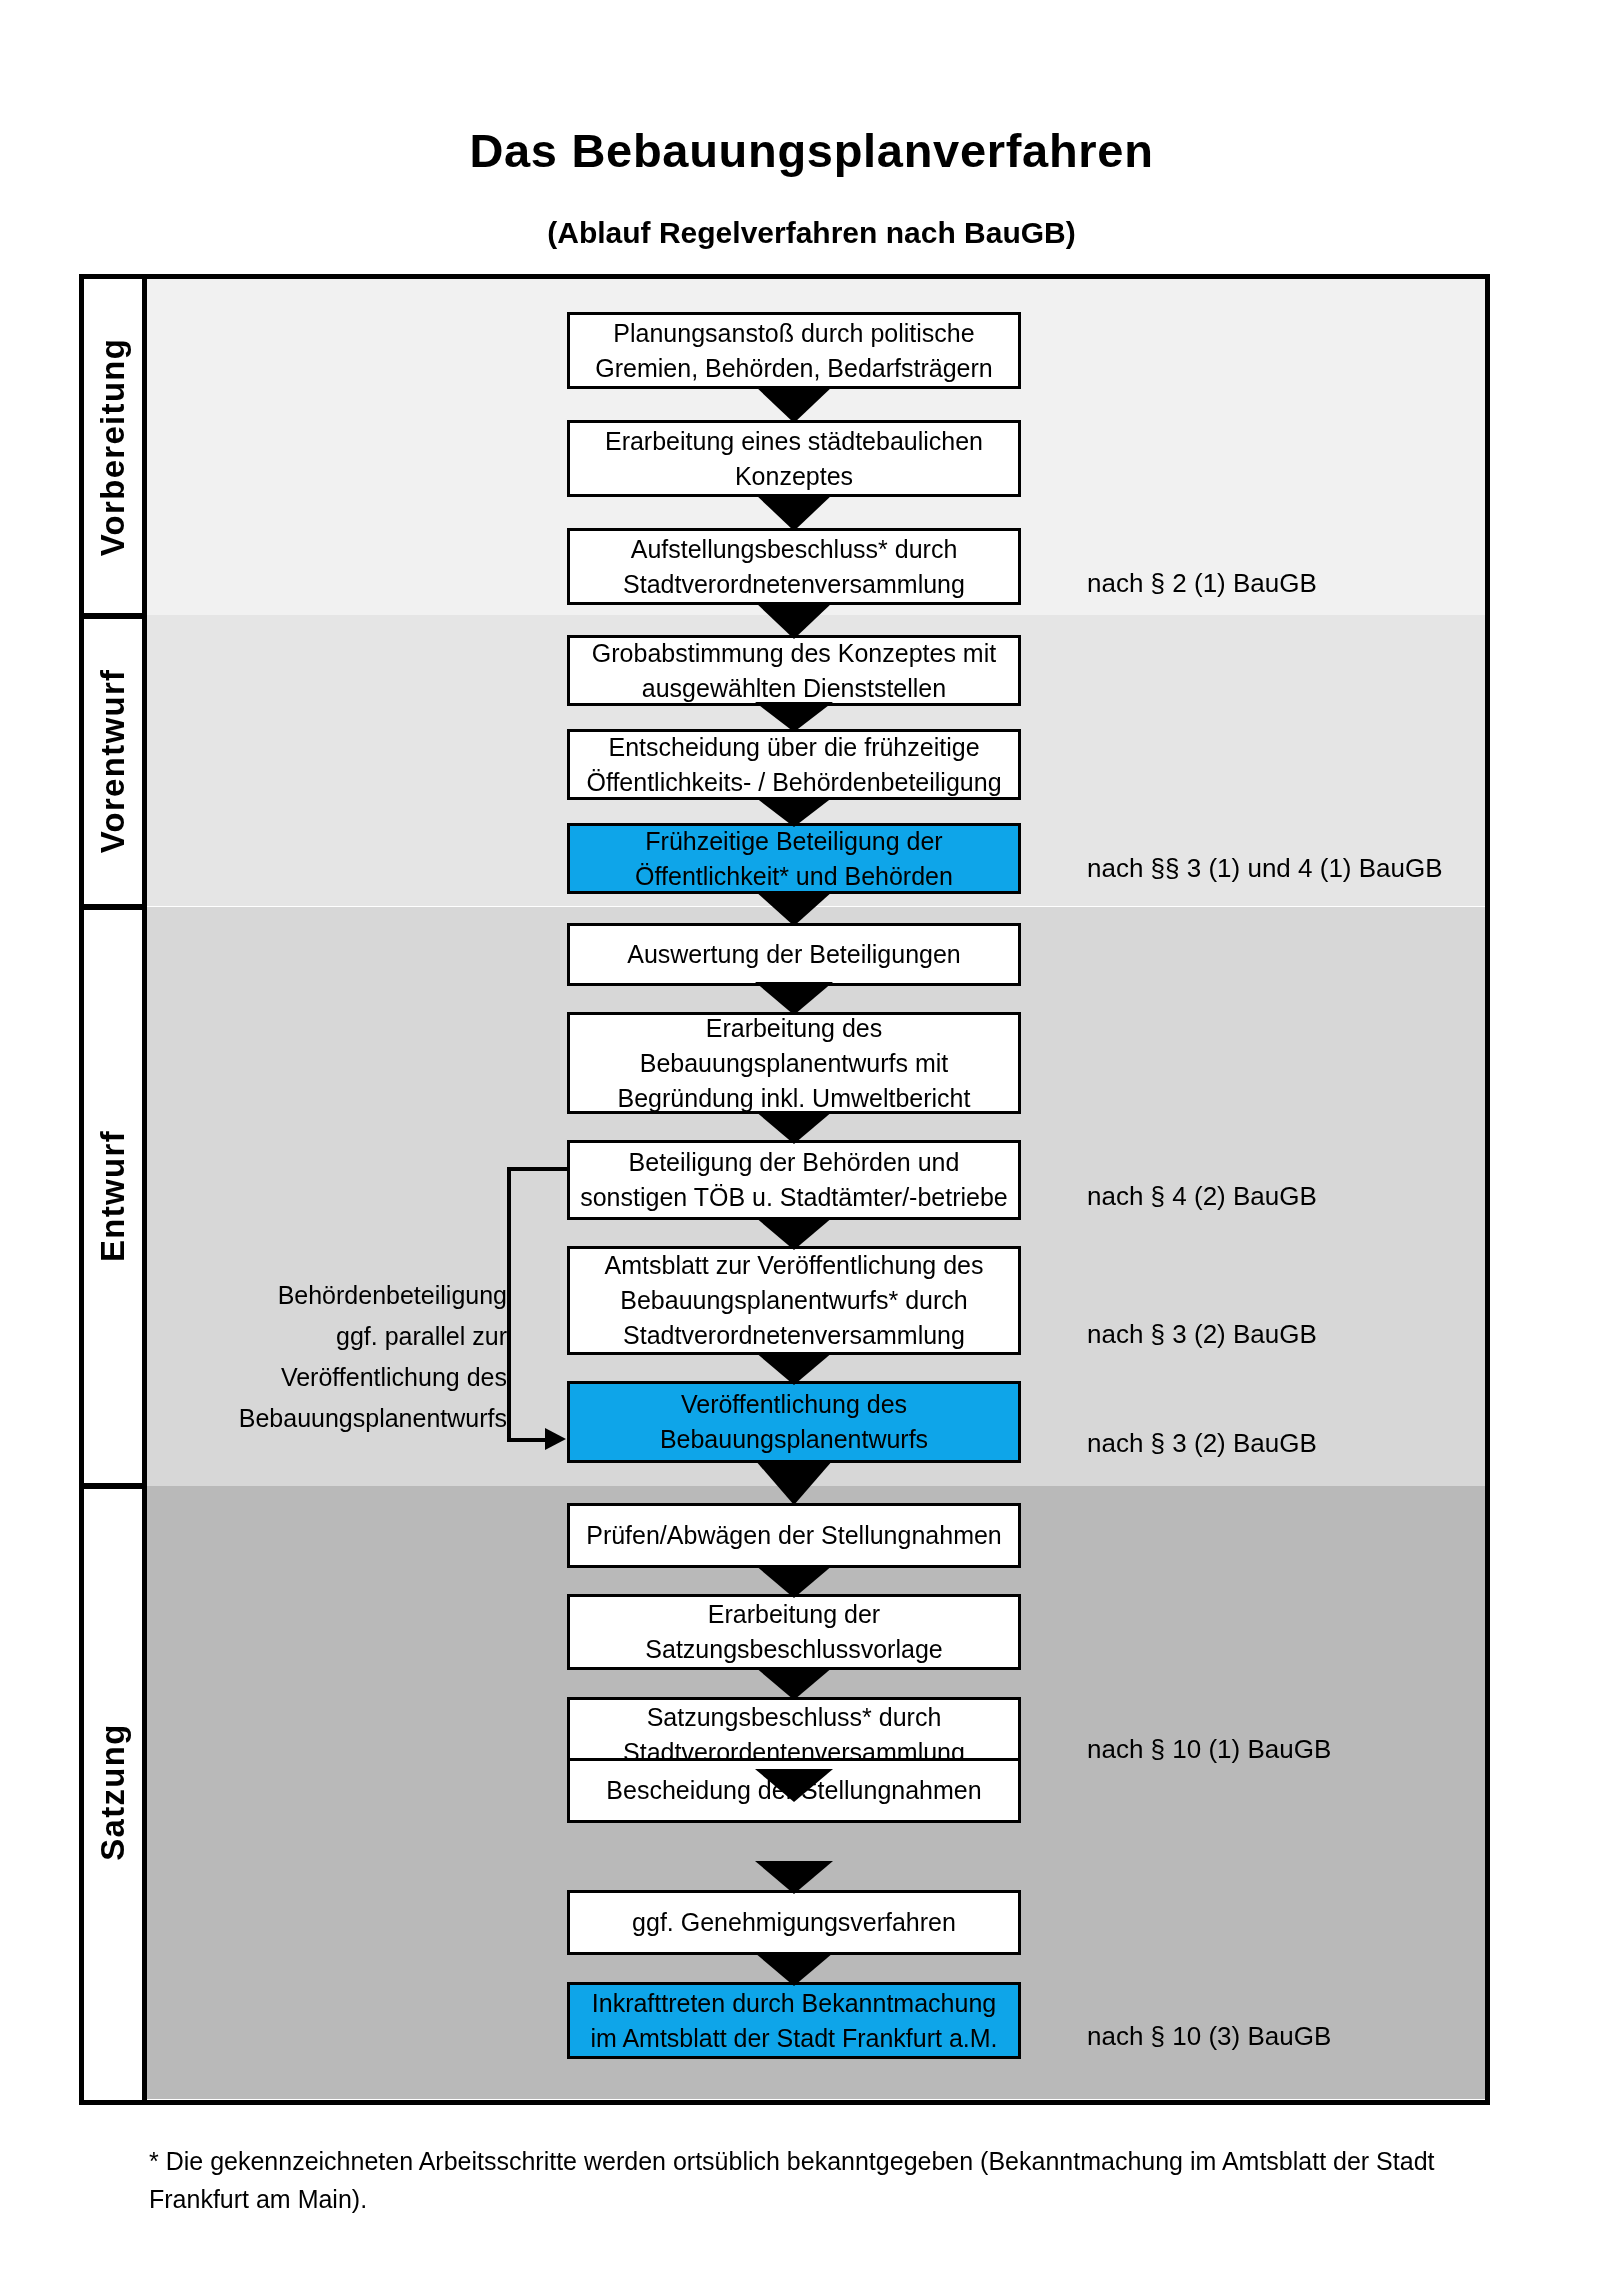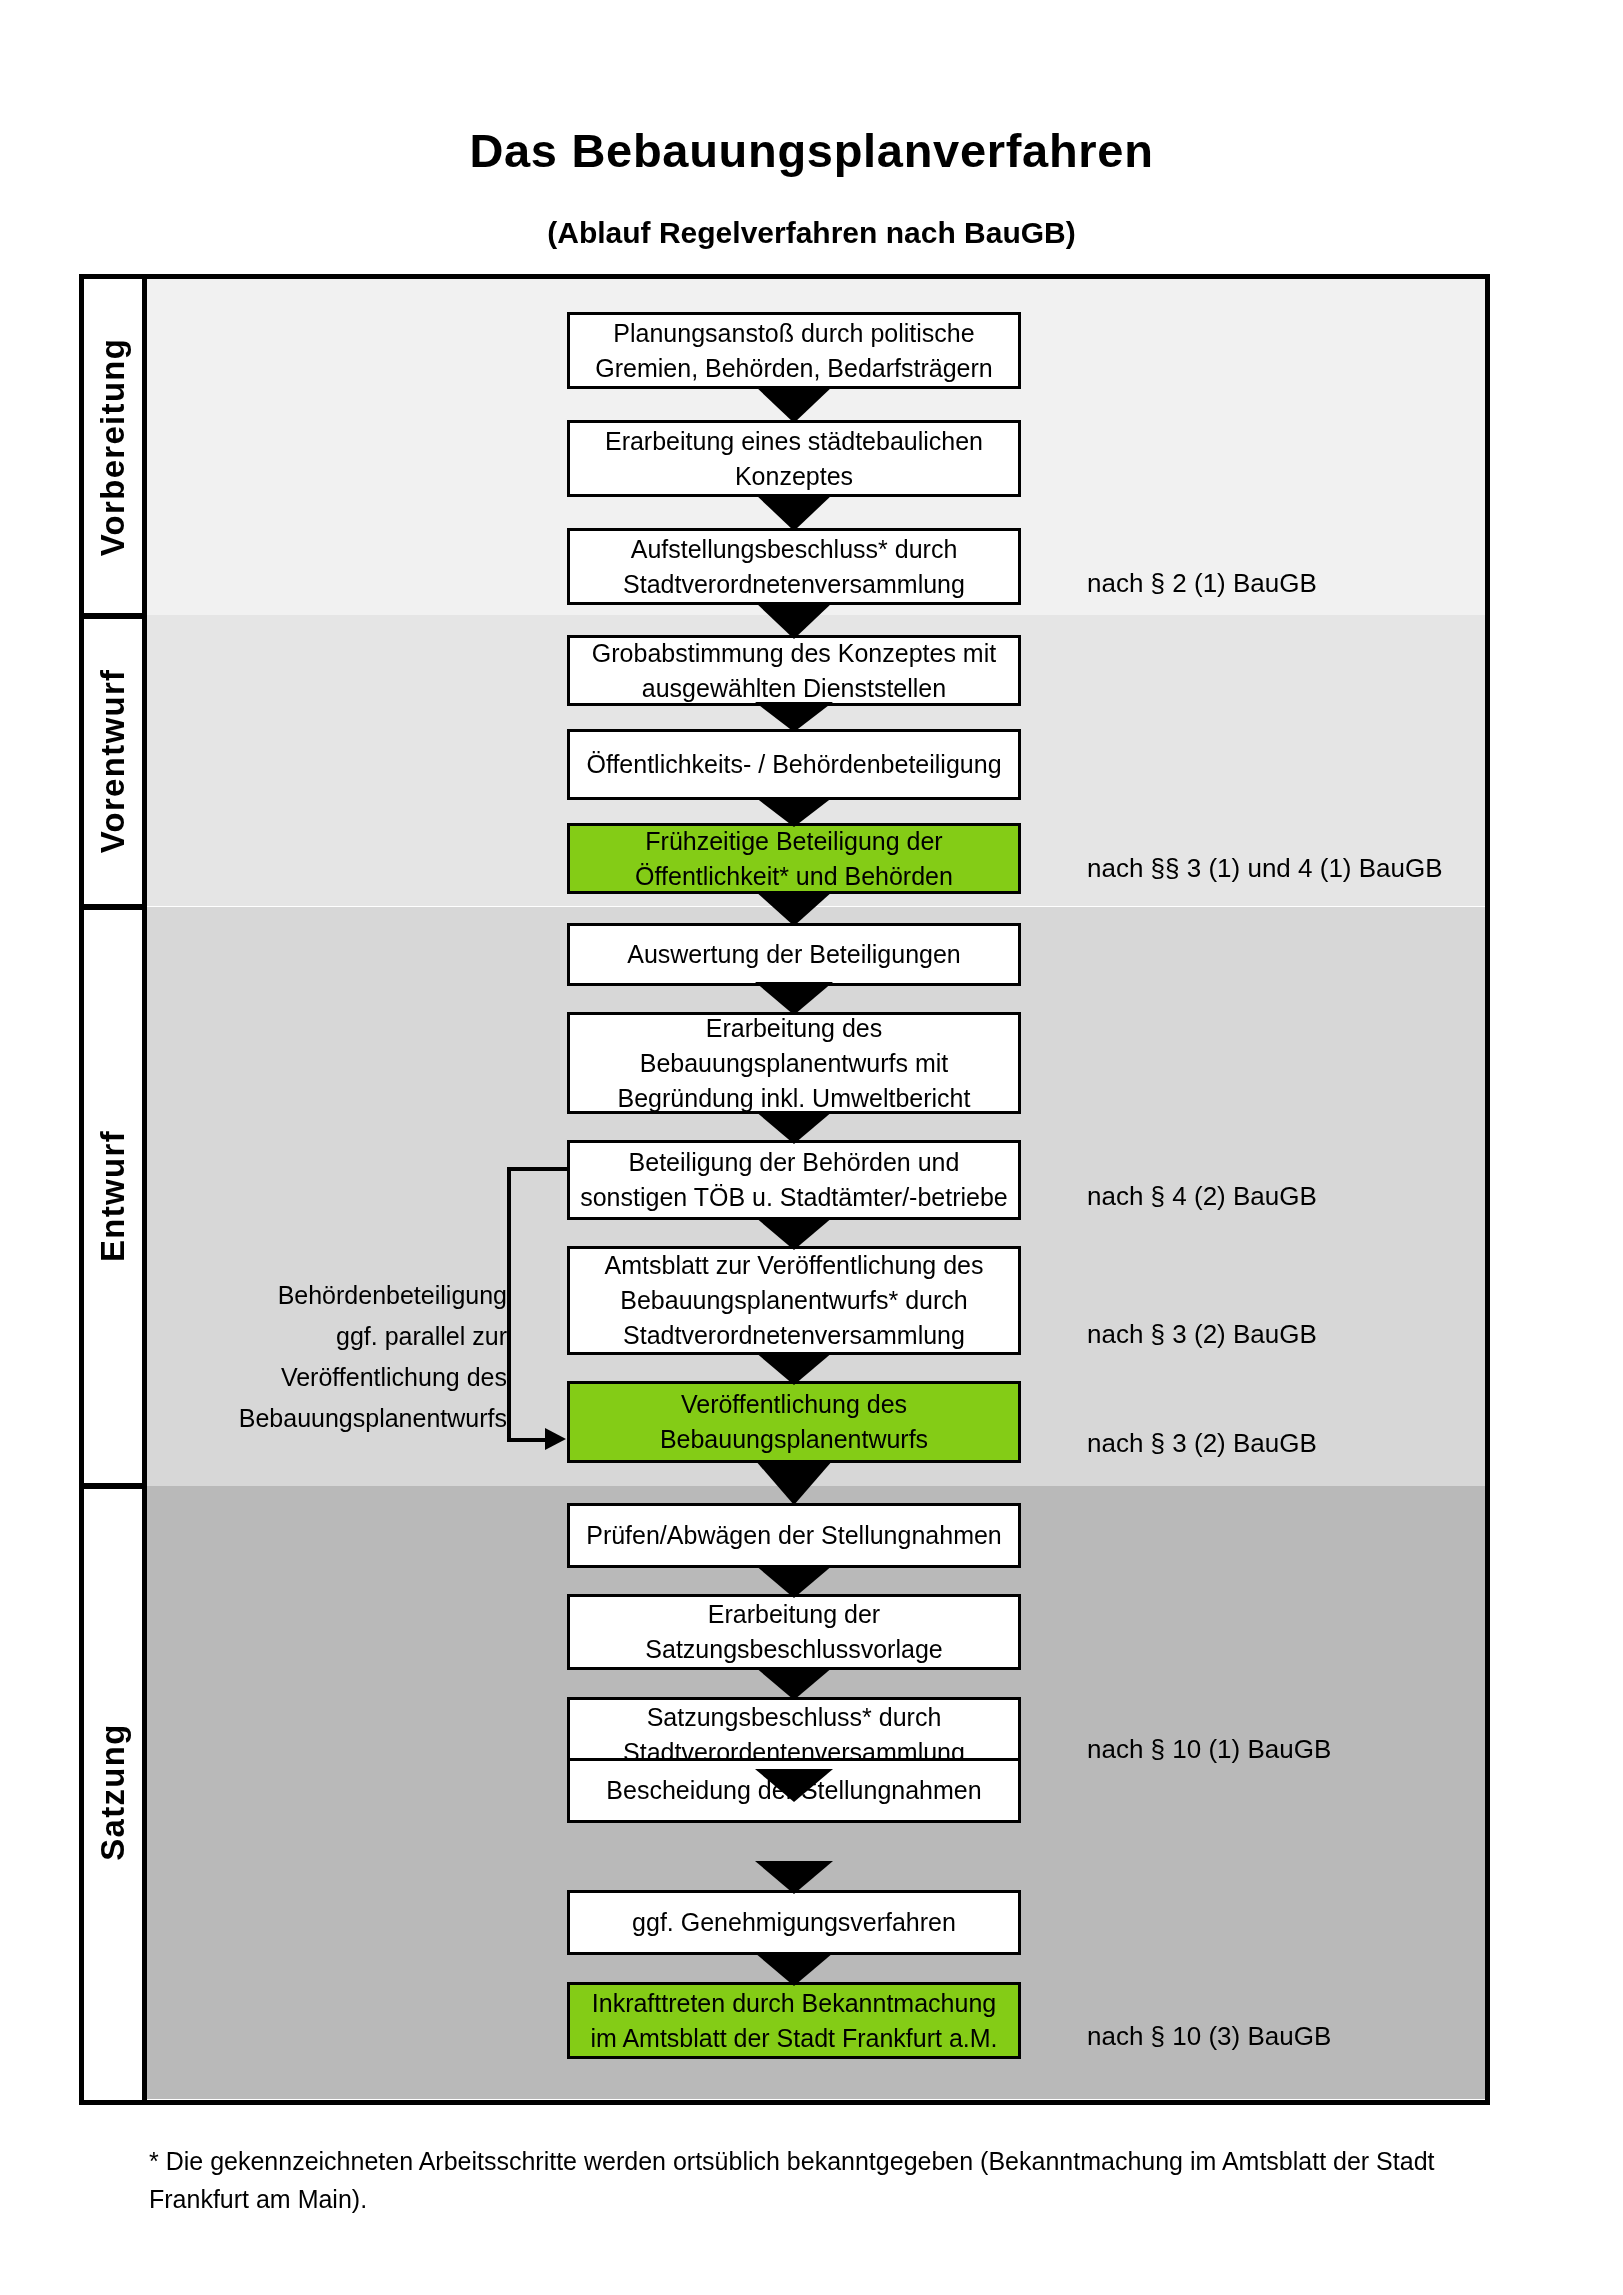--- a/index.html
+++ b/index.html
@@ -18,21 +18,21 @@
   .s4{top:1486px;height:613px;background:#b9b9b9;}
   .labelcol{position:absolute;left:79px;top:274px;width:68px;height:1831px;
             border:5.2px solid #000;box-sizing:border-box;background:#ffffff;}
   .labelsep{position:absolute;left:79px;width:68px;height:5.9px;background:#000;}
   .phlabel{position:absolute;left:113px;transform:translate(-50%,-50%) rotate(-90deg);
            transform-origin:center;font-size:33px;font-weight:bold;white-space:nowrap;
            letter-spacing:1.3px;}
   .box{position:absolute;left:567px;width:454px;border:3.9px solid #000;background:#ffffff;
        box-sizing:border-box;display:flex;flex-direction:column;justify-content:center;
        text-align:center;font-size:25px;}
-  .box.hl{background:#84cc16;}
+  .box.hl{background:#0ea5e9;}
   .ln{line-height:35px;white-space:nowrap;}
   .bd{font-weight:normal;}
   .arr{position:absolute;left:755px;width:0;height:0;
        border-left:39px solid transparent;border-right:39px solid transparent;}
   .ref{position:absolute;left:1087px;font-size:26px;line-height:35px;white-space:nowrap;}
   .annot{position:absolute;left:173px;top:1275px;width:334px;text-align:right;
          font-size:25px;line-height:41px;}
   .conn{position:absolute;background:#000;}
   .connarrow{position:absolute;left:545px;top:1428px;width:0;height:0;
              border-top:11.8px solid transparent;border-bottom:11.8px solid transparent;
@@ -73,20 +73,21 @@
   </div>
   <div class="box" style="top:528px;height:77px">
     <div class="ln"><span class="bd">Aufstellungsbeschluss*</span><span> durch</span></div>
     <div class="ln"><span class="bd"></span><span>Stadtverordnetenversammlung</span></div>
   </div>
   <div class="box" style="top:635px;height:71px">
     <div class="ln"><span class="bd"></span><span>Grobabstimmung des Konzeptes mit</span></div>
     <div class="ln"><span class="bd"></span><span>ausgewählten Dienststellen</span></div>
   </div>
   <div class="box" style="top:729px;height:71px">
+    <div class="ln"><span class="bd"></span><span>Entscheidung über die frühzeitige</span></div>
     <div class="ln"><span class="bd"></span><span>Öffentlichkeits- / Behördenbeteiligung</span></div>
   </div>
   <div class="box hl" style="top:823px;height:71px">
     <div class="ln"><span class="bd">Frühzeitige Beteiligung der</span><span></span></div>
     <div class="ln"><span class="bd">Öffentlichkeit* und Behörden</span><span></span></div>
   </div>
   <div class="box" style="top:923px;height:63px">
     <div class="ln"><span class="bd"></span><span>Auswertung der Beteiligungen</span></div>
   </div>
   <div class="box" style="top:1012px;height:102px">

